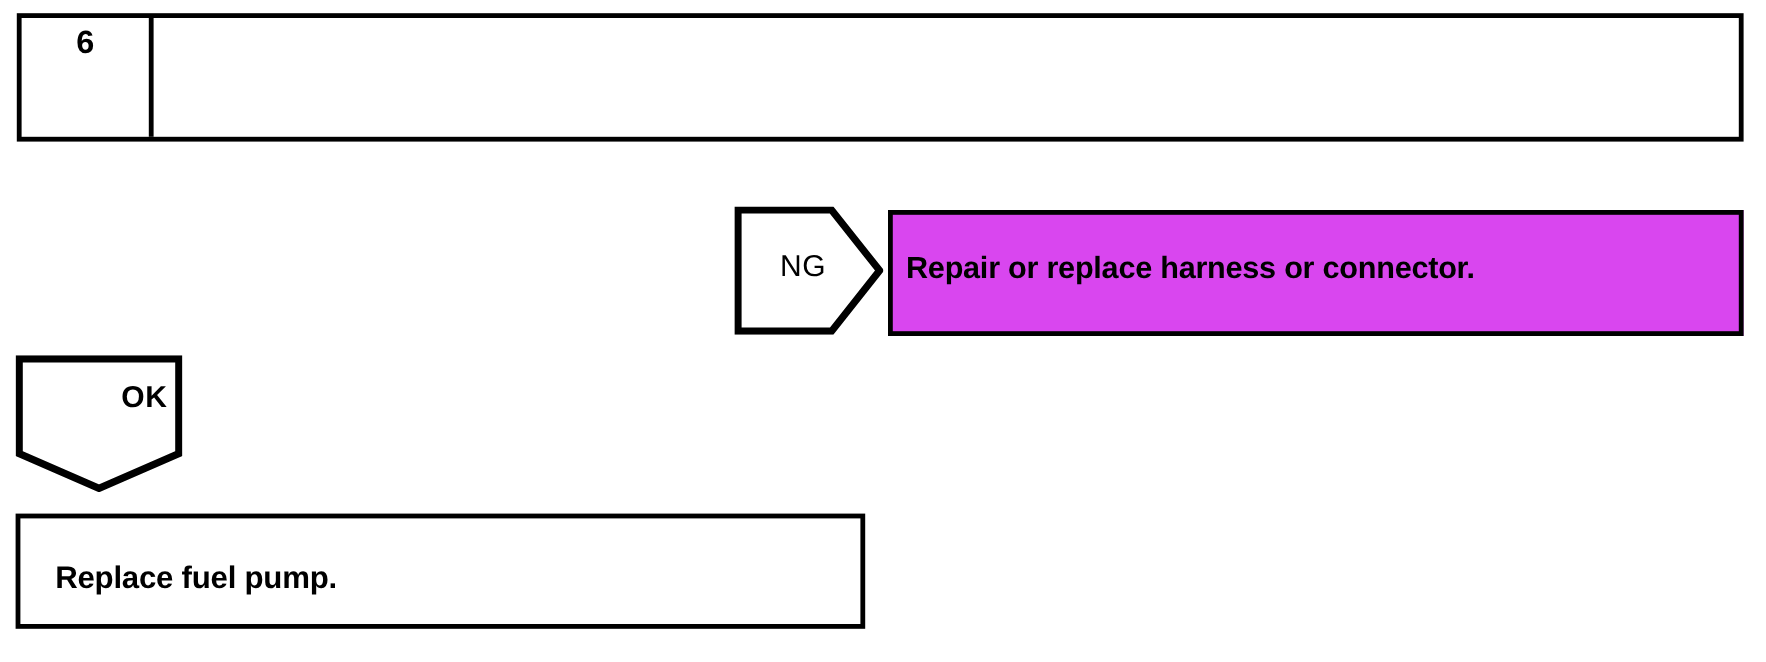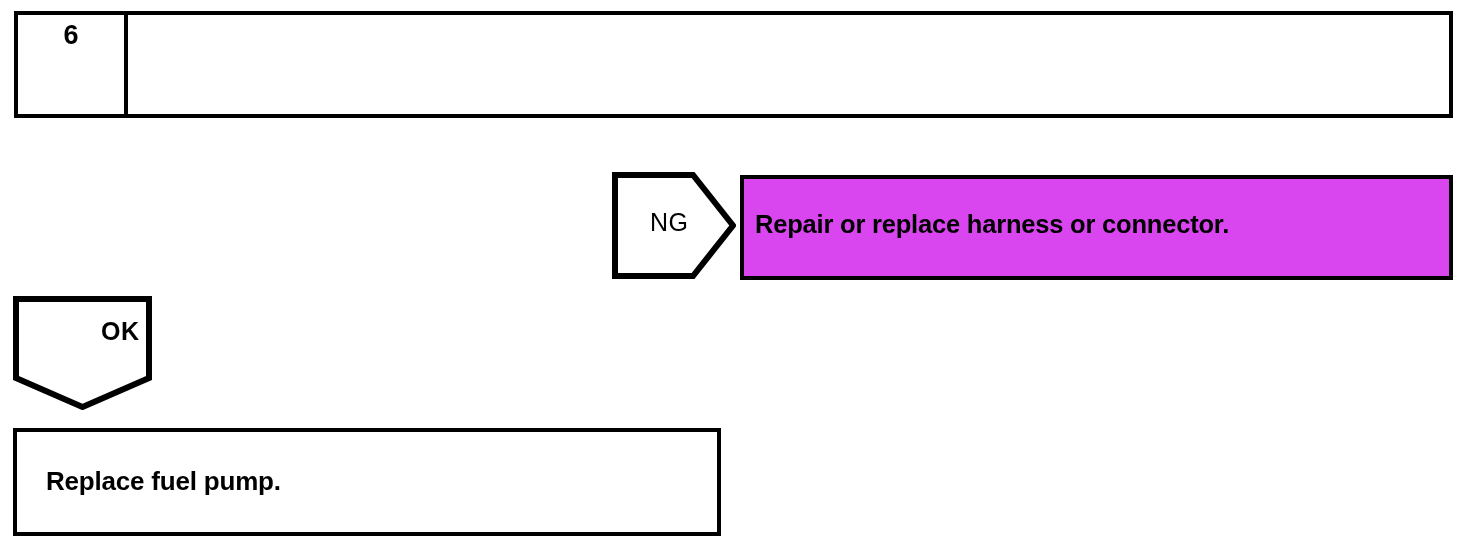--- a/index.html
+++ b/index.html
@@ -115,21 +115,21 @@
     font-weight: bold;
     letter-spacing: 0.5px;
     margin-left: 44px;
   }
 
   .result-box {
     position: absolute;
     left: 13px;
     top: 428px;
     width: 708px;
-    height: 108px;
+    height: 96px;
     border: 4px solid #000000;
     box-sizing: border-box;
     background: #ffffff;
   }
   .result-text {
     position: absolute;
     left: 29px;
     top: 34px;
     font-size: 26px;
     font-weight: bold;

